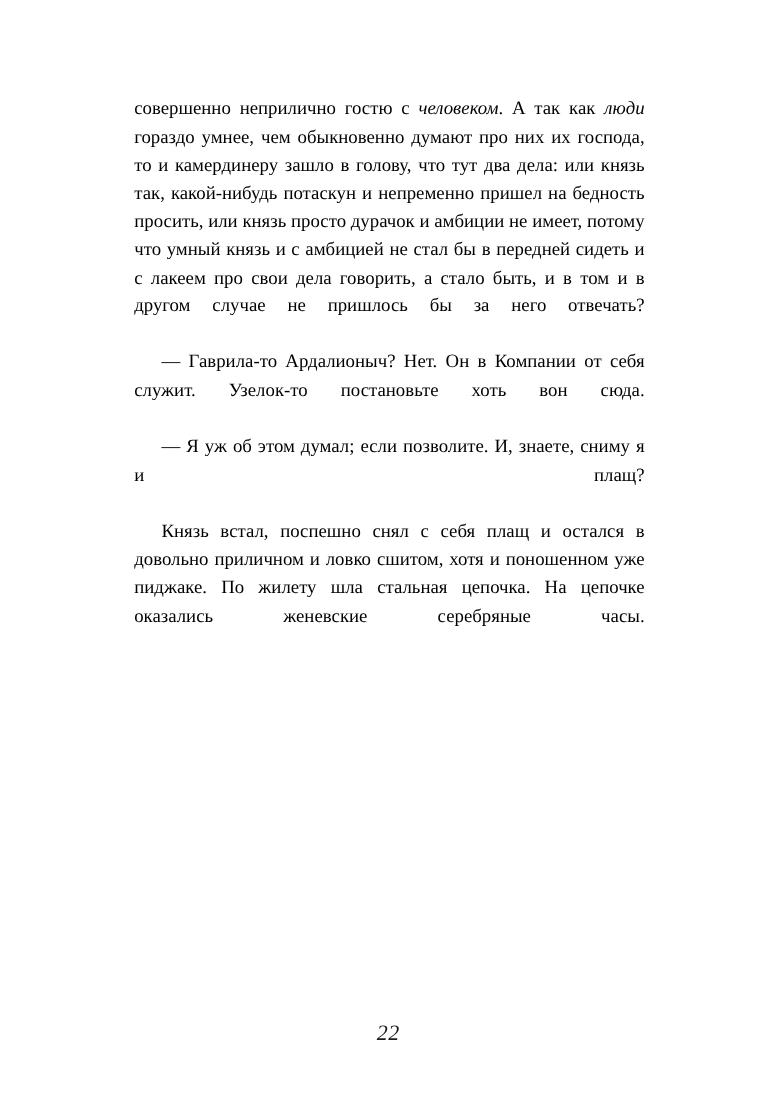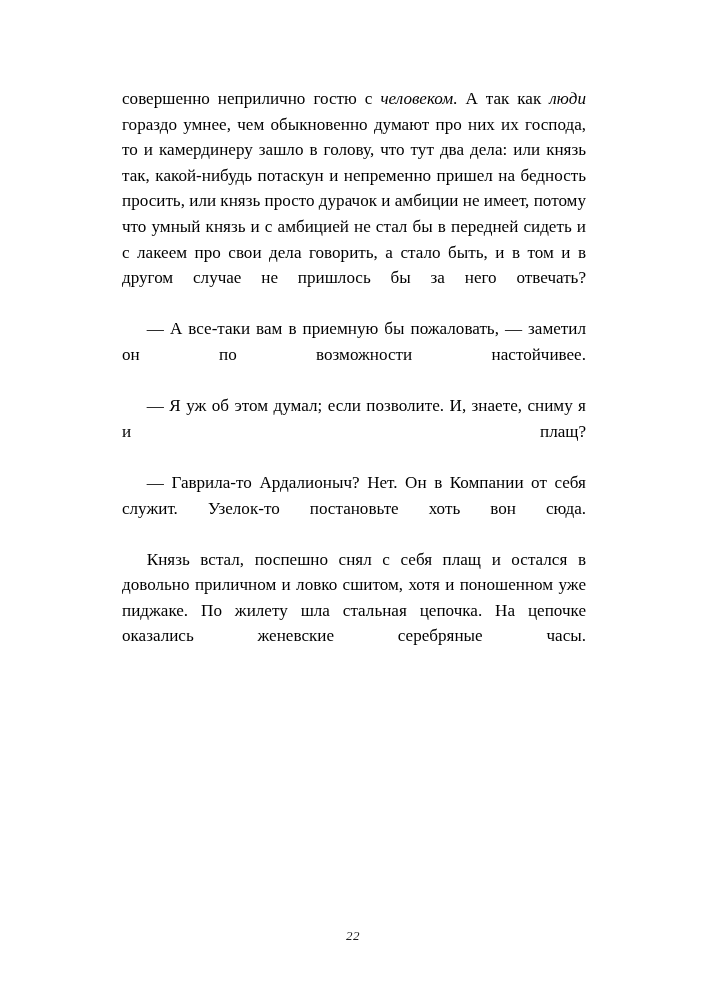--- a/index.html
+++ b/index.html
@@ -63,36 +63,35 @@
 
   em {
   }
 
   .folio {
     position: absolute;
     left: 0;
     top: 928px;
     width: 706px;
     text-align: center;
-    font-size: 13px;
+    font-size: 20px;
     font-style: italic;
     font-family: "Liberation Serif", "DejaVu Serif", serif;
     color: #1a1a1a;
     letter-spacing: 0.5px;
   }
 </style>
 </head>
 <body>
 
 <div class="page">
 
   <div class="textblock">
     <p class="para cont">совершенно неприлично гостю с <em>человеком</em>. А так как <em>люди</em> гораздо умнее, чем обыкновенно думают про них их господа, то и камердинеру зашло в голову, что тут два дела: или князь так, какой-нибудь потаскун и непременно пришел на бедность просить, или князь просто дурачок и амбиции не имеет, потому что умный князь и с амбицией не стал бы в передней сидеть и с лакеем про свои дела говорить, а стало быть, и в том и в другом случае не пришлось бы за него отвечать?</p>
-    <p class="para indent">— А все-таки вам в приемную бы пожаловать, — заметил он по возможности настойчивее.</p>
+    <p class="para indent">— Гаврила-то Ардалионыч? Нет. Он в Компании от себя служит. Узелок-то постановьте хоть вон сюда.</p>
     <p class="para indent">— Я уж об этом думал; если позволите. И, знаете, сниму я и плащ?</p>
-    <p class="para indent">— Гаврила-то Ардалионыч? Нет. Он в Компании от себя служит. Узелок-то постановьте хоть вон сюда.</p>
     <p class="para indent">Князь встал, поспешно снял с себя плащ и остался в довольно приличном и ловко сшитом, хотя и поношенном уже пиджаке. По жилету шла стальная цепочка. На цепочке оказались женевские серебряные часы.</p>
 
   </div>
 
   <div class="folio">22</div>
 
 </div>
 
 </body></html>

